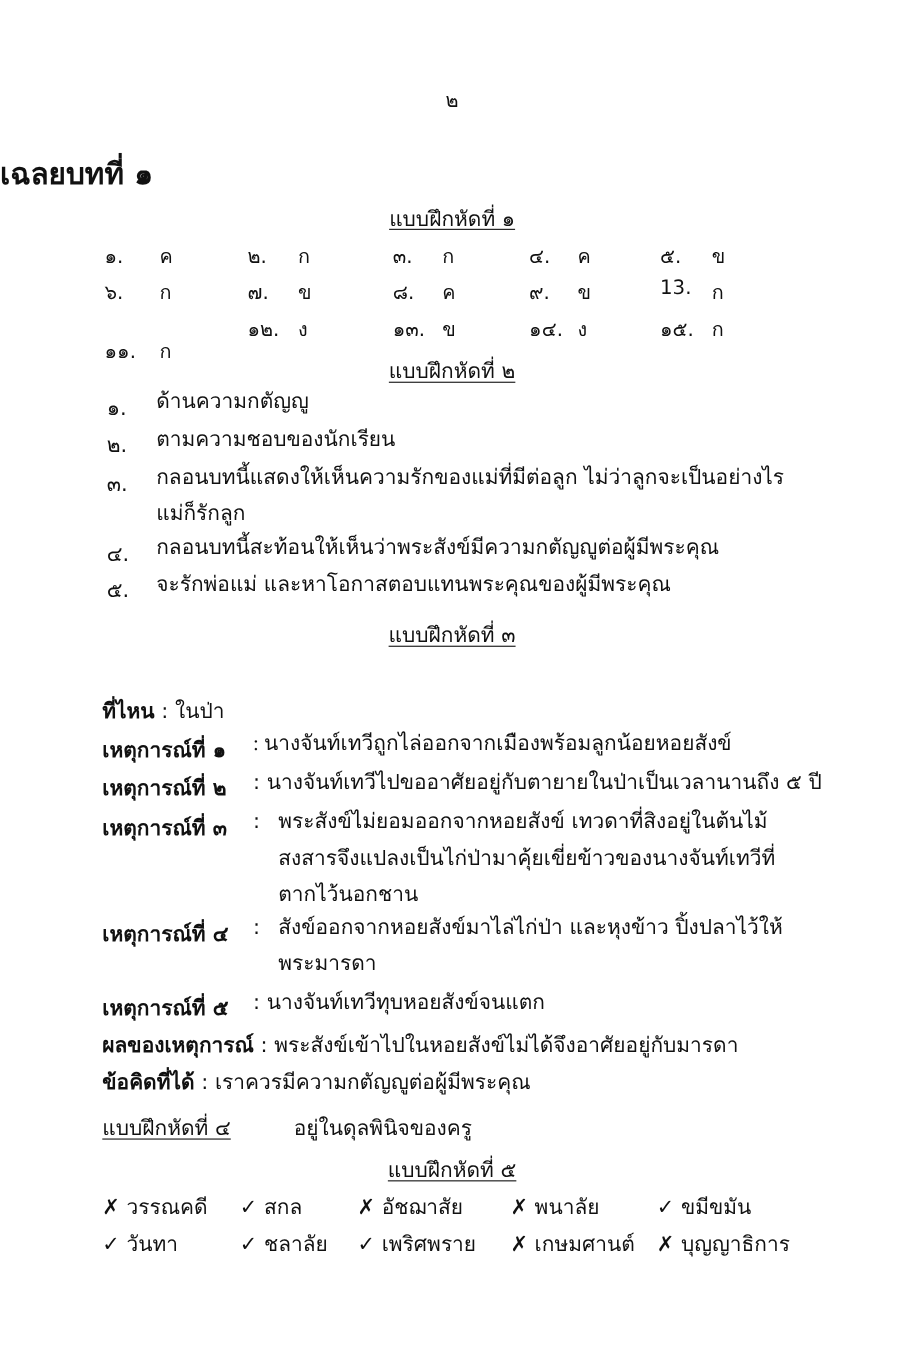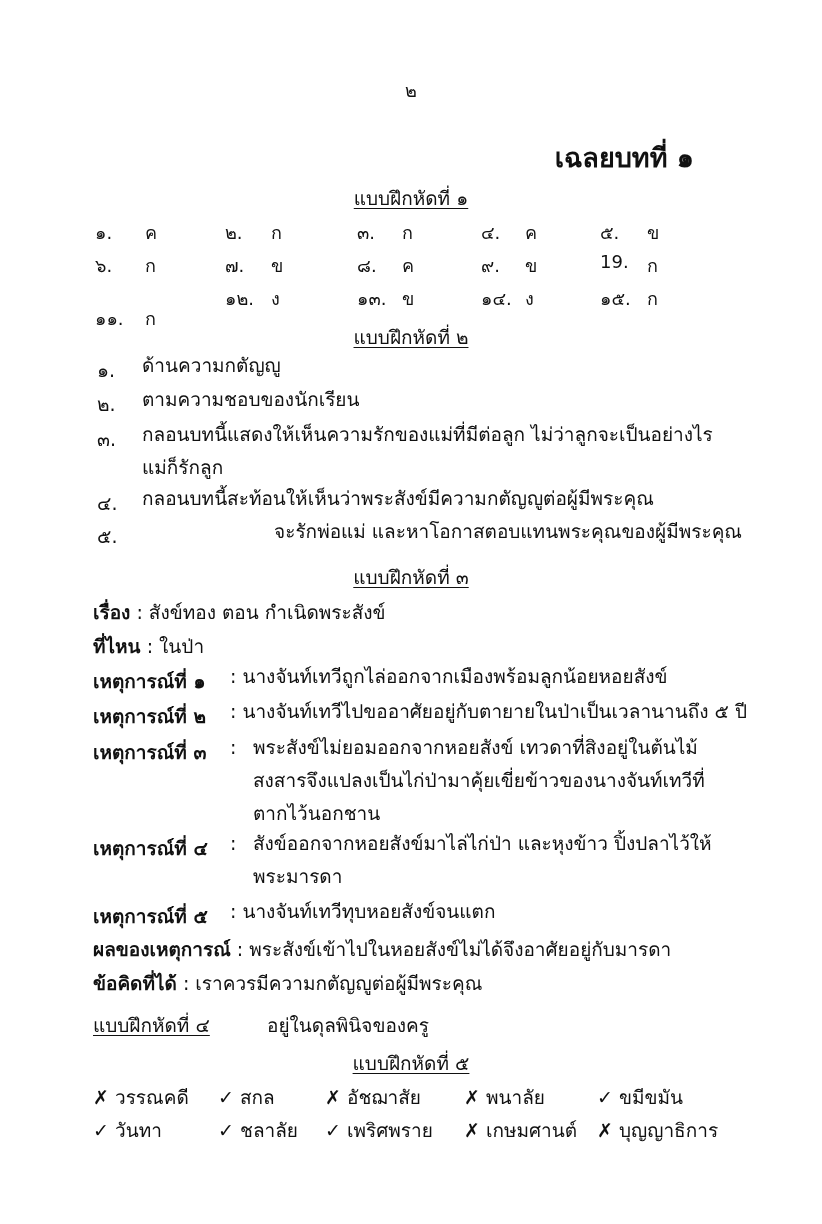--- a/index.html
+++ b/index.html
@@ -20,21 +20,21 @@
       left: 0; top: 0;
       width: 822px;
       height: 1224px;
     }
     .abs { position: absolute; white-space: nowrap; }
     .page-number {
       left: 0; width: 822px; text-align: center;
       top: 76px; font-size: 18px;
     }
     .chapter-title {
-      left: 0; width: 694px; text-align: right;
+      left: 0; width: 694px; text-align: left;
       top: 136px; font-size: 27px; font-weight: bold;
     }
     .ex-heading {
       left: 0; width: 822px; text-align: center;
       font-size: 19px;
     }
     .ex-heading span { text-decoration: underline; text-underline-offset: 3px; }
     .body-text { font-size: 19px; }
     .grid-cell { font-size: 18px; }
     .grid-ans { position: absolute; }
@@ -62,21 +62,21 @@
     <div class="abs grid-cell" style="left:95px;top:218px;"><span>๑.</span><span class="grid-ans" style="left:50px;">ค</span></div>
     <div class="abs grid-cell" style="left:225px;top:218px;"><span>๒.</span><span class="grid-ans" style="left:46px;">ก</span></div>
     <div class="abs grid-cell" style="left:357px;top:218px;"><span>๓.</span><span class="grid-ans" style="left:45px;">ก</span></div>
     <div class="abs grid-cell" style="left:481px;top:218px;"><span>๔.</span><span class="grid-ans" style="left:44px;">ค</span></div>
     <div class="abs grid-cell" style="left:600px;top:218px;"><span>๕.</span><span class="grid-ans" style="left:47px;">ข</span></div>
 
     <div class="abs grid-cell" style="left:95px;top:251px;"><span>๖.</span><span class="grid-ans" style="left:50px;">ก</span></div>
     <div class="abs grid-cell" style="left:225px;top:251px;"><span>๗.</span><span class="grid-ans" style="left:46px;">ข</span></div>
     <div class="abs grid-cell" style="left:357px;top:251px;"><span>๘.</span><span class="grid-ans" style="left:45px;">ค</span></div>
     <div class="abs grid-cell" style="left:481px;top:251px;"><span>๙.</span><span class="grid-ans" style="left:44px;">ข</span></div>
-    <div class="abs grid-cell" style="left:600px;top:251px;"><span>19.</span><span class="grid-ans" style="left:47px;">ก</span></div>
+    <div class="abs grid-cell" style="left:600px;top:251px;"><span>13.</span><span class="grid-ans" style="left:47px;">ก</span></div>
 
     <div class="abs grid-cell" style="left:95px;top:284px;margin-top:20px;"><span>๑๑.</span><span class="grid-ans" style="left:50px;">ก</span></div>
     <div class="abs grid-cell" style="left:225px;top:284px;"><span>๑๒.</span><span class="grid-ans" style="left:46px;">ง</span></div>
     <div class="abs grid-cell" style="left:357px;top:284px;"><span>๑๓.</span><span class="grid-ans" style="left:45px;">ข</span></div>
     <div class="abs grid-cell" style="left:481px;top:284px;text-align:right;"><span>๑๔.</span><span class="grid-ans" style="left:44px;">ง</span></div>
     <div class="abs grid-cell" style="left:600px;top:284px;"><span>๑๕.</span><span class="grid-ans" style="left:47px;">ก</span></div>
   </div>
 
   <div class="abs ex-heading" style="top:322px;"><span>แบบฝึกหัดที่ ๒</span></div>
 
@@ -87,37 +87,34 @@
     <div class="list-num" style="top:389px;">๒.</div>
     <div class="list-text" style="top:383px;">ตามความชอบของนักเรียน</div>
 
     <div class="list-num" style="top:424px;">๓.</div>
     <div class="list-text" style="top:418px;width:585px;">กลอนบทนี้แสดงให้เห็นความรักของแม่ที่มีต่อลูก ไม่ว่าลูกจะเป็นอย่างไร แม่ก็รักลูก</div>
 
     <div class="list-num" style="top:488px;">๔.</div>
     <div class="list-text" style="top:482px;">กลอนบทนี้สะท้อนให้เห็นว่าพระสังข์มีความกตัญญูต่อผู้มีพระคุณ</div>
 
     <div class="list-num" style="top:521px;">๕.</div>
-    <div class="list-text" style="top:515px;text-align:right;">จะรักพ่อแม่ และหาโอกาสตอบแทนพระคุณของผู้มีพระคุณ</div>
+    <div class="list-text" style="top:515px;">จะรักพ่อแม่ และหาโอกาสตอบแทนพระคุณของผู้มีพระคุณ</div>
   </div>
 
   <div class="abs ex-heading" style="top:562px;"><span>แบบฝึกหัดที่ ๓</span></div>
 
-  <div class="abs body-text" style="left:93px;top:597px;">
-    <span class="label">เรื่อง</span><span> : สังข์ทอง ตอน กำเนิดพระสังข์</span>
-  </div>
 
   <div class="abs body-text" style="left:93px;top:631px;">
     <span class="label">ที่ไหน</span><span> : ในป่า</span>
   </div>
 
   <div>
     <div class="event-row" style="top:666px;">
       <span class="event-label label">เหตุการณ์ที่ ๑</span>
-      <span class="event-text" style="left:137px;top:-6px;white-space:nowrap;">: นางจันท์เทวีถูกไล่ออกจากเมืองพร้อมลูกน้อยหอยสังข์</span>
+      <span class="event-text" style="left:137px;top:-6px;white-space:nowrap;font-family:Liberation Serif, serif;">: นางจันท์เทวีถูกไล่ออกจากเมืองพร้อมลูกน้อยหอยสังข์</span>
     </div>
     <div class="event-row" style="top:701px;">
       <span class="event-label label">เหตุการณ์ที่ ๒</span>
       <span class="event-text" style="left:137px;top:-6px;white-space:nowrap;">: นางจันท์เทวีไปขออาศัยอยู่กับตายายในป่าเป็นเวลานานถึง ๕ ปี</span>
     </div>
     <div class="event-row" style="top:737px;">
       <span class="event-label label">เหตุการณ์ที่ ๓</span>
       <span class="event-text" style="left:137px;top:-6px;">:</span>
       <span class="event-text" style="left:160px;top:-6px;width:475px;">พระสังข์ไม่ยอมออกจากหอยสังข์ เทวดาที่สิงอยู่ในต้นไม้สงสารจึงแปลงเป็นไก่ป่ามาคุ้ยเขี่ยข้าวของนางจันท์เทวีที่ตากไว้นอกชาน</span>
     </div>

